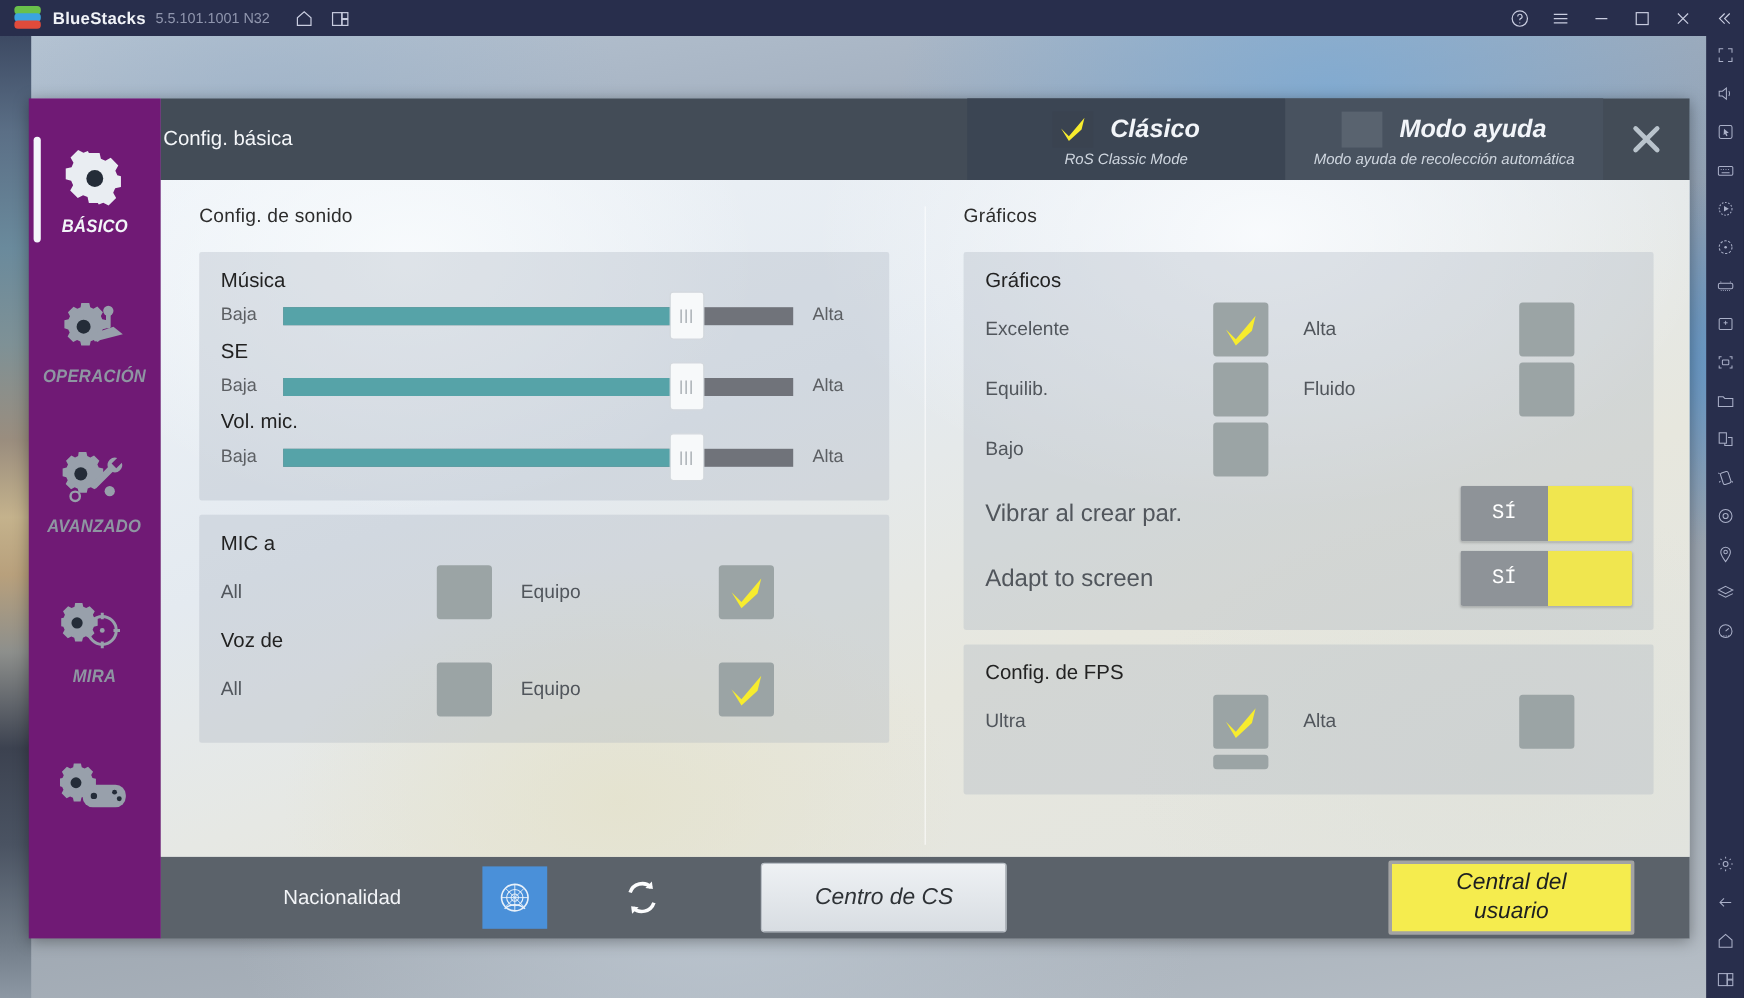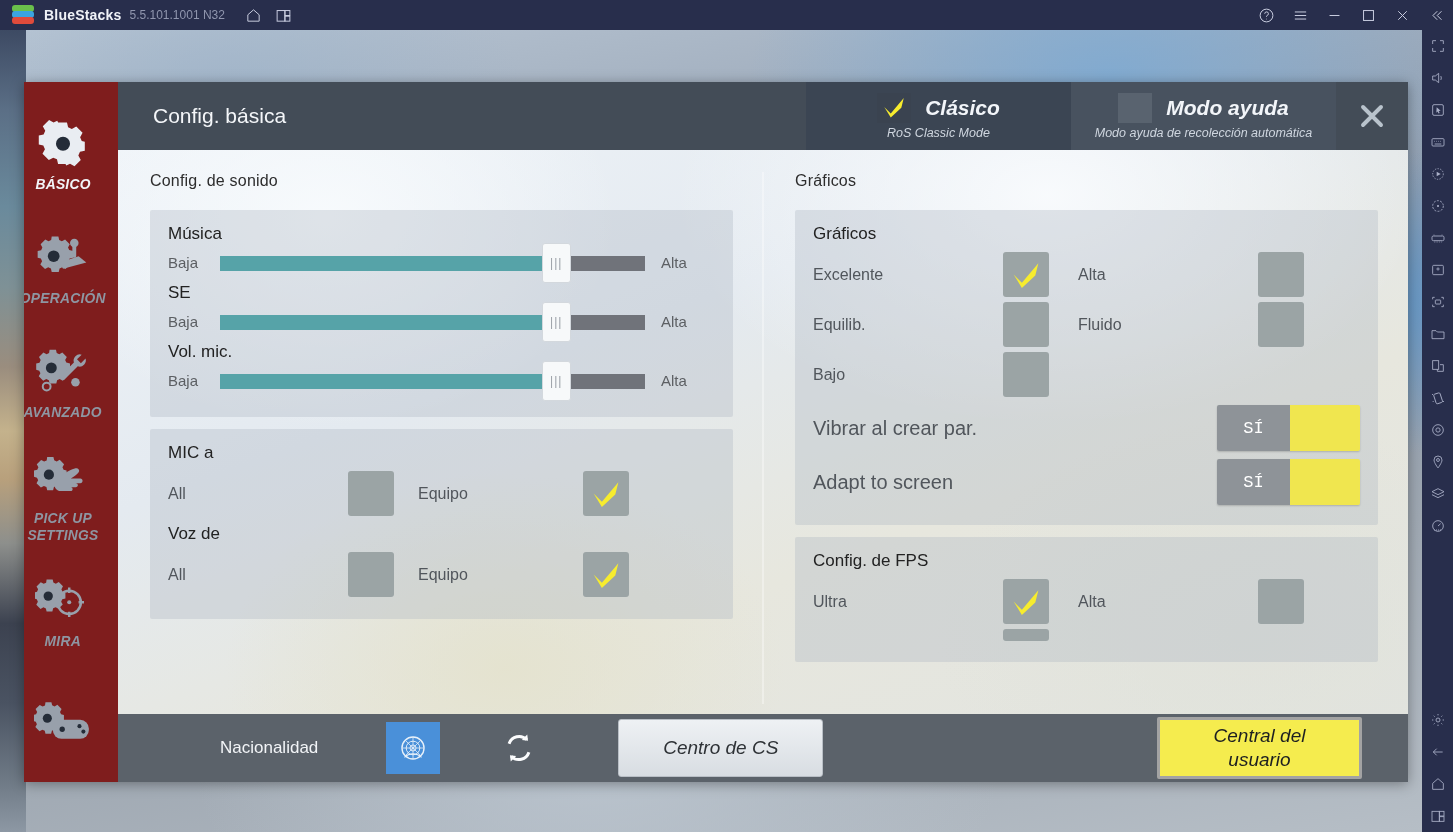--- a/index.html
+++ b/index.html
@@ -59,22 +59,22 @@
   #rtoolbar .rt-spacer { flex:1 1 auto; }
 
   
   #modal {
     position:absolute; left:24px; top:82px; width:1384px; height:700px;
     display:flex; box-shadow:0 2px 12px rgba(0,0,0,.35);
   }
 
   
   #sidebar {
-    width:94px; background:#7f1d1d; position:relative; overflow:hidden;
-    display:flex; flex-direction:column; align-items:flex-end; padding-top:14px;
+    width:110px; background:#701a75; position:relative; overflow:hidden;
+    display:flex; flex-direction:column; align-items:flex-start; padding-top:14px;
   }
   .side-item { width:110px; height:125px; display:flex; flex-direction:column;
     align-items:center; justify-content:center; position:relative; }
   .side-item .s-ico { height:56px; display:flex; align-items:center; justify-content:center; }
   .side-item .s-ico svg { fill:#98a0ab; }
   .side-item.active .s-ico svg { fill:#e9edf2; }
   .side-item .s-lbl {
     color:#8e96a2; font-size:15px; font-weight:bold; font-style:italic;
     text-align:center; line-height:17px; letter-spacing:.3px; margin-top:4px;
     font-family:"Liberation Sans", sans-serif; transform:scaleX(.92);
@@ -83,21 +83,21 @@
   .side-item.active::before{
     content:""; position:absolute; left:4px; top:18px; width:6px; height:88px;
     background:#f3f6fa; border-radius:3px;
   }
 
   
   #mbody { flex:1 1 auto; display:flex; flex-direction:column; min-width:0; }
 
   #mheader { height:68px; background:#434c57; display:flex; align-items:stretch; position:relative; }
   #mheader .m-title {
-    color:#f4f6f9; font-size:21px; padding-left:35px; display:flex; align-items:center;
+    color:#f4f6f9; font-size:17px; padding-left:2px; display:flex; align-items:center;
     flex:1 1 auto;
   }
   .mode-tab {
     width:265px; display:flex; flex-direction:column; align-items:center; justify-content:center;
     position:relative;
   }
   .mode-tab.on  { background:#3b4553; }
   .mode-tab.off { background:#48525f; }
   .mode-tab .mt-row { display:flex; align-items:center; gap:14px; }
   .mode-tab .mt-box {
@@ -419,30 +419,20 @@
             <path d="M18 2h10l1.2 5.2 4 1.8 4.8-2.6 7 7-2.6 4.8 1.8 4L50 23.5v10l-5.2 1.2-1.8 4 2.6 4.8-7 7-4.8-2.6-4 1.8L28.5 55H18l-1.2-5.2-4-1.8L8 50.6l-7-7 2.6-4.8-1.8-4L-3 33.5v-10l5.2-1.2 1.8-4L1.4 13.5l7-7 4.8 2.6 4-1.8z" transform="translate(4,0) scale(.82)"></path>
             <circle cx="21" cy="25" r="7" fill="#242c38"></circle>
             <path d="M60 8a8 8 0 0 0-10 10L32 36l5 5 18-18a8 8 0 0 0 10-10l-6 6-5-5z"></path>
             <circle cx="15" cy="49" r="5" fill="none" stroke="#98a0ab" stroke-width="2.6"></circle>
             <path d="M52 38a5.5 5.5 0 1 1 0 11 5.5 5.5 0 0 1 0-11z"></path>
           </svg>
         </div>
         <div class="s-lbl">AVANZADO</div>
       </div>
 
-      <div class="side-item">
-        <div class="s-ico">
-          <svg width="58" height="44" viewBox="0 0 74 54">
-            <path d="M16 2h10l1.2 5.2 4 1.8 4.8-2.6 7 7-2.6 4.8 1.8 4L47 23.5v10l-5.2 1.2-1.8 4 2.6 4.8-7 7-4.8-2.6-4 1.8L25.5 55H16l-1.2-5.2-4-1.8L6 50.6l-7-7 2.6-4.8-1.8-4L-5 33.5v-10l5.2-1.2 1.8-4L-0.6 13.5l7-7 4.8 2.6 4-1.8z" transform="translate(4,0) scale(.8)"></path>
-            <circle cx="19" cy="24" r="6.5" fill="#242c38"></circle>
-            <path d="M30 30c6-6 14-12 22-14 4-1 7 2 5 5-2 3-7 6-10 8h12c4 0 4 6 0 6h-6c4 0 4 5 0 5h-6c3 0 3 5 0 5H34c-5 0-8-4-8-8z"></path>
-          </svg>
-        </div>
-        <div class="s-lbl">PICK UP SETTINGS</div>
-      </div>
 
       <div class="side-item">
         <div class="s-ico">
           <svg width="56" height="46" viewBox="0 0 72 56">
             <path d="M14 2h10l1.2 5.2 4 1.8 4.8-2.6 7 7-2.6 4.8 1.8 4L45 23.5v10l-5.2 1.2-1.8 4 2.6 4.8-7 7-4.8-2.6-4 1.8L23.5 55H14l-1.2-5.2-4-1.8L4 50.6l-7-7 2.6-4.8-1.8-4L-7 33.5v-10l5.2-1.2 1.8-4L-2.6 13.5l7-7 4.8 2.6 4-1.8z" transform="translate(4,0) scale(.78)"></path>
             <circle cx="17" cy="23" r="6" fill="#242c38"></circle>
             <circle cx="44" cy="31" r="15" fill="none" stroke="#98a0ab" stroke-width="3.2"></circle>
             <circle cx="44" cy="31" r="2.6"></circle>
             <path d="M44 12v7M44 43v7M25 31h7M56 31h7" stroke="#98a0ab" stroke-width="3.2"></path>
           </svg>

